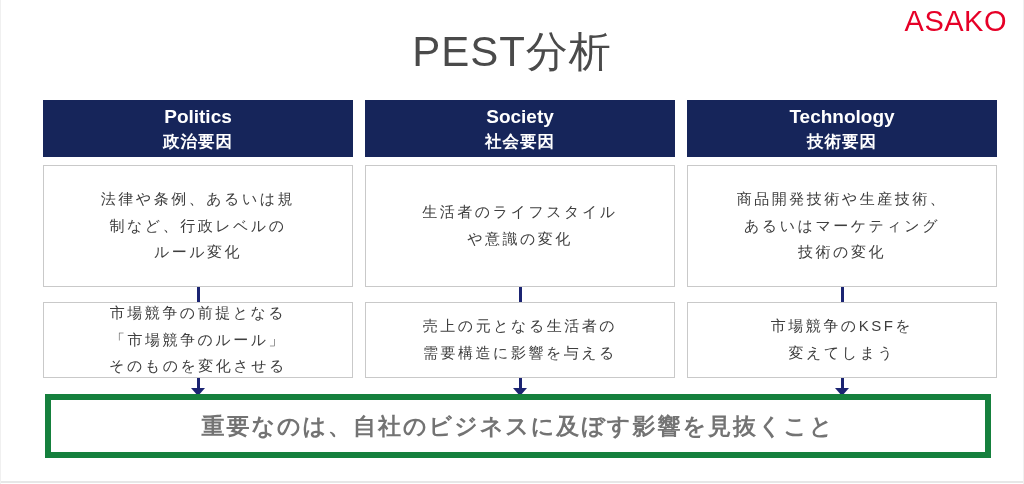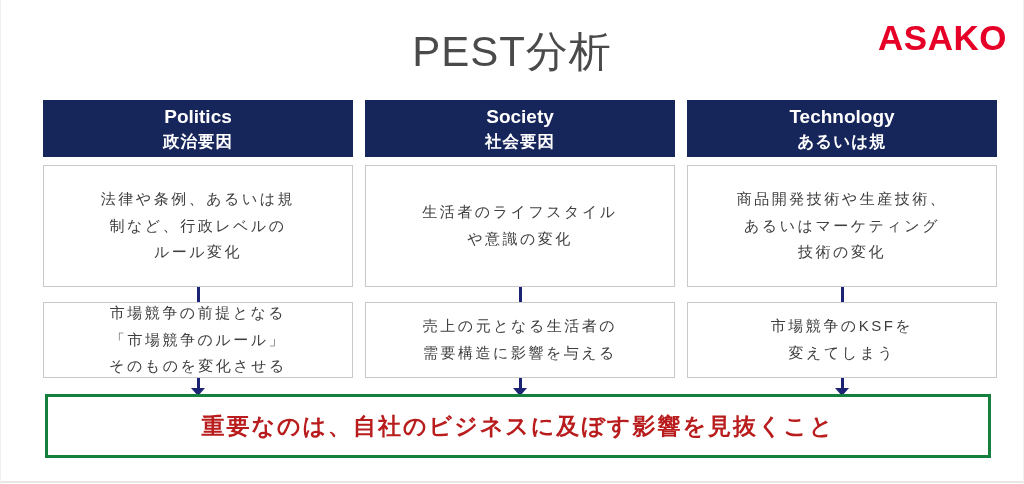--- a/index.html
+++ b/index.html
@@ -14,22 +14,22 @@
     width: 1024px; height: 484px;
     background: #ffffff;
     border-left: 1px solid #f0f0f0;
     border-right: 1px solid #f0f0f0;
   }
   .slide-bottom-edge {
     position: absolute; left: 0; bottom: 1px;
     width: 100%; height: 2px; background: #e7e7e7;
   }
   .logo {
-    position: absolute; top: 19px; right: 16px;
-    color: #e60027; font-size: 35px; font-weight: 700;
+    position: absolute; top: 6px; right: 16px;
+    color: #e60027; font-size: 29px; font-weight: 400;
     letter-spacing: 0.5px; line-height: 1.1;
     transform: scaleY(1.02);
   }
   .title {
     position: absolute; top: 28px; left: 0;
     width: 100%; text-align: center;
     font-size: 42px; font-weight: normal; color: #4a4a4a;
     letter-spacing: 1px; line-height: 1.15;
   }
   .columns {
@@ -59,23 +59,23 @@
   .arrow .stem { width: 3px; height: 10px; background: #1b2472; margin: 0 auto; }
   .arrow .head {
     width: 0; height: 0; margin: 0 auto;
     border-left: 7px solid transparent;
     border-right: 7px solid transparent;
     border-top: 8px solid #1b2472;
   }
   .conclusion {
     position: absolute; left: 44px; top: 394px;
     width: 946px; height: 64px;
-    border: 3px solid #15803d; background: #ffffff;
+    border: 6px solid #15803d; background: #ffffff;
     display: flex; align-items: center; justify-content: center;
-    font-size: 23px; font-weight: bold; color: #b91c1c;
+    font-size: 23px; font-weight: bold; color: #737373;
     letter-spacing: 2px; text-align: center;
   }
 </style>
 </head>
 <body>
 
 <div class="slide">
 
   <div class="logo">ASAKO</div>
 
@@ -114,21 +114,21 @@
 需要構造に影響を与える</div>
       <div class="arrow">
         <div class="stem"></div>
         <div class="head"></div>
       </div>
     </div>
 
     <div class="column">
       <div class="col-header">
         <div class="en">Technology</div>
-        <div class="jp">あるいは規</div>
+        <div class="jp">技術要因</div>
       </div>
       <div class="box factor-box">商品開発技術や生産技術、
 あるいはマーケティング
 技術の変化</div>
       <div class="connector"></div>
       <div class="box impact-box">市場競争のKSFを
 変えてしまう</div>
       <div class="arrow">
         <div class="stem"></div>
         <div class="head"></div>

